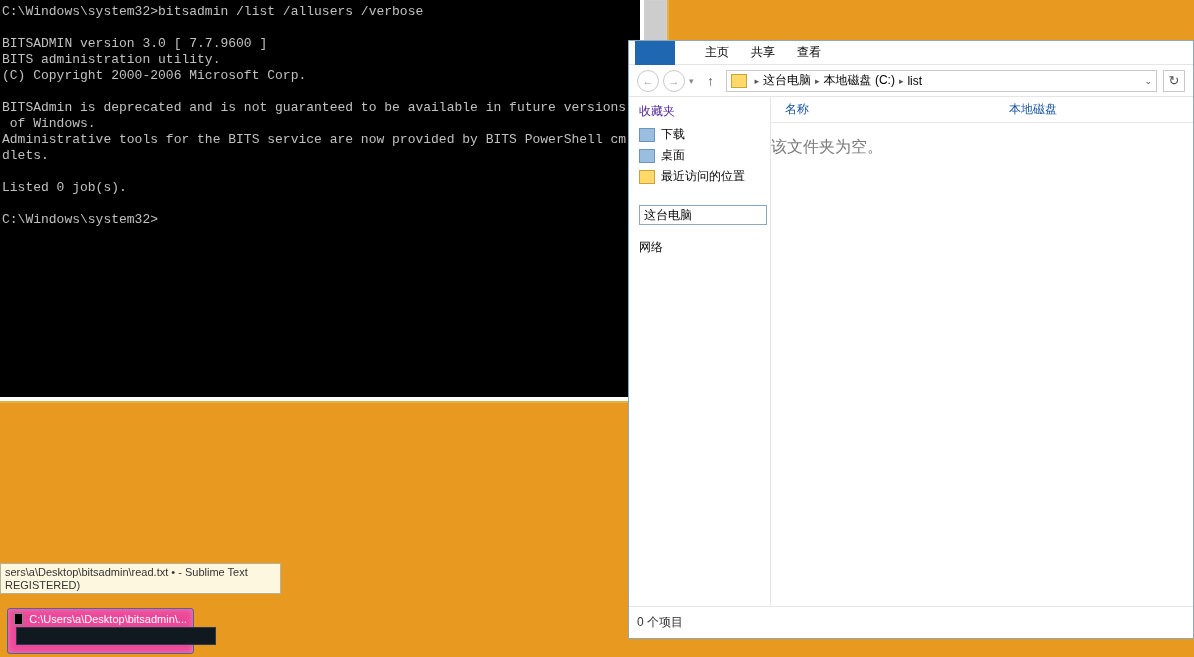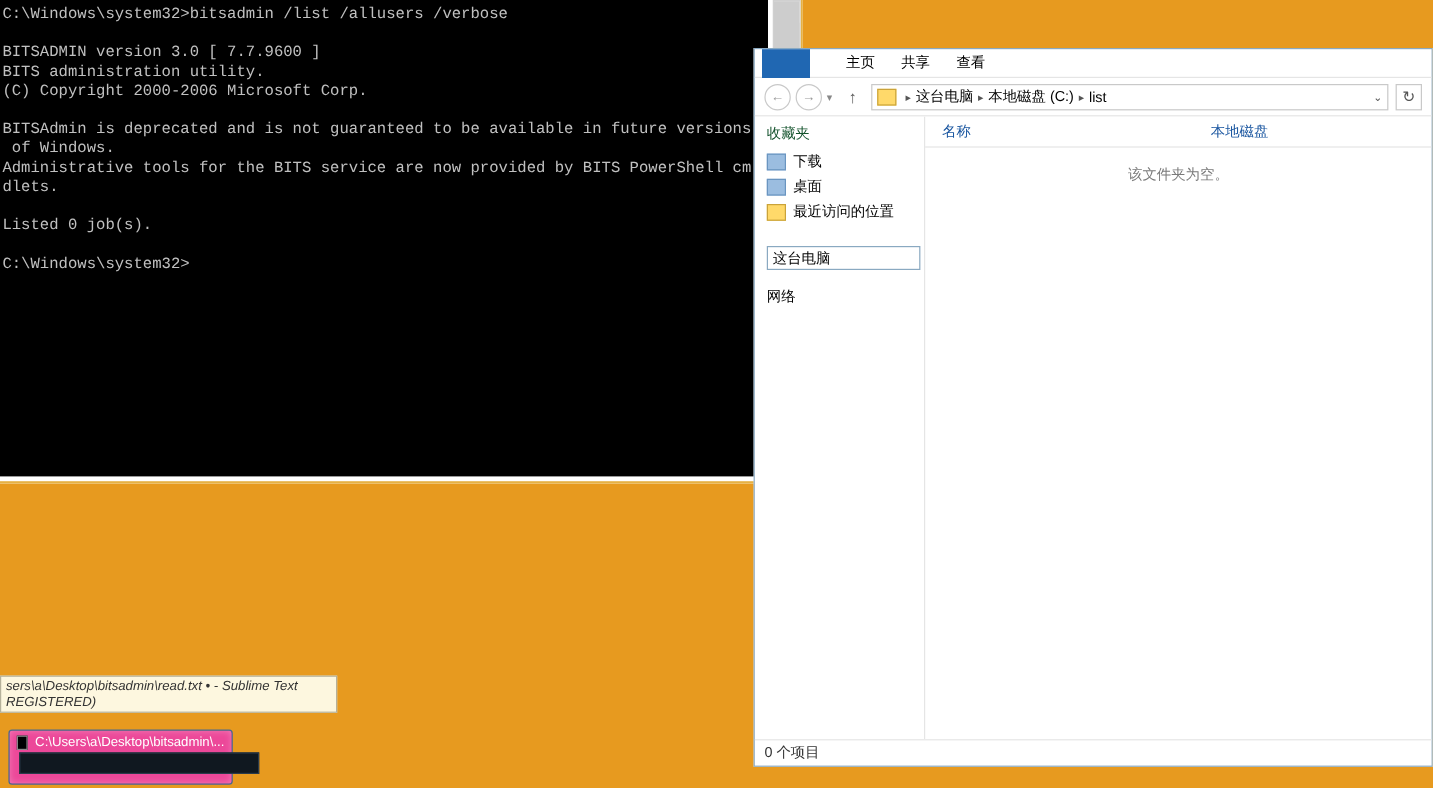--- a/index.html
+++ b/index.html
@@ -23,33 +23,33 @@
   .nav-up { width:18px; text-align:center; color:#606060; margin:0 6px 0 4px; font-size:14px; }
   .addr { flex:1; height:22px; border:1px solid #c9c9c9; display:flex; align-items:center; padding:0 4px; margin-right:6px; }
   .addr .folder-ico { width:16px; height:14px; background:#ffd96a; border:1px solid #caa33a; margin-right:6px; }
   .addr span.crumb { margin:0 2px; color:#000; }
   .addr span.sep { color:#555; margin:0 2px; font-size:9px; }
   .addr .drop { margin-left:auto; color:#555; font-size:9px; }
   .refresh { width:22px; height:22px; border:1px solid #c9c9c9; display:flex; align-items:center; justify-content:center; color:#555; font-size:13px; }
   .exp-body { flex:1; display:flex; overflow:hidden; }
   .side { width:142px; border-right:1px solid #e5e5e5; padding:6px 0 6px 10px; }
   .side-group { margin-bottom:14px; }
-  .side-head { color:#14532d; font-size:12px; margin-bottom:4px; }
+  .side-head { color:#4c1d95; font-size:12px; margin-bottom:4px; }
   .side-item { display:flex; align-items:center; gap:6px; color:#000; font-size:12px; padding:2px 0; }
   .side-item .ico { width:16px; height:14px; background:#9bbde0; border:1px solid #6a95c0; }
   .side-item.loc .ico { background:#ffd96a; border-color:#caa33a; }
   .side-input { width:128px; height:20px; border:1px solid #8aa9c1; padding:0 4px; font-size:12px; margin-top:4px; }
   .content { flex:1; display:flex; flex-direction:column; }
   .cols { height:26px; display:flex; align-items:center; border-bottom:1px solid #e5e5e5; padding:0 14px; gap:200px; }
   .cols span { color:#1a56a0; font-size:12px; }
-  .empty { flex:1; display:flex; justify-content:center; padding-top:14px; color:#7a7a7a; font-size:12px; }
-  .exp-status { height:22px; border-top:1px solid #e5e5e5; padding:0 8px; display:flex; align-items:center; font-size:12px; color:#333; }
+  .empty { flex:1; display:flex; justify-content:flex-start; padding-top:14px; color:#7a7a7a; font-size:16px; }
+  .exp-status { height:32px; border-top:1px solid #e5e5e5; padding:0 8px; display:flex; align-items:center; font-size:12px; color:#333; }
 
   
-  .tip { position:absolute; left:0; top:563px; width:281px; height:31px; background:#fdf7df; border:1px solid #b5b19a; font-size:11px; padding:2px 4px; color:#333; line-height:13px;font-style:italic; }
+  .tip { position:absolute; left:0; top:563px; width:281px; height:31px; background:#fdf7df; border:1px solid #b5b19a; font-size:11px; padding:2px 4px; color:#333; line-height:13px; }
 
   
   .taskitem { position:absolute; left:7px; top:608px; width:187px; height:46px; background:#ec4899; border:1px solid #4a6a8f; border-radius:3px; box-shadow:0 0 6px rgba(255,255,255,0.3) inset; padding:4px 6px; color:#fff; }
   .taskitem .title-row { display:flex; align-items:center; gap:6px; font-size:11px; margin-bottom:2px; }
   .taskitem .cmd-ico { width:14px; height:12px; background:#000; border:1px solid #888; }
   .taskitem .thumb { width:200px; height:18px; background:#101820; border:1px solid #2a3a4a; margin-left:2px; }
 </style>
 </head>
 <body>
 

